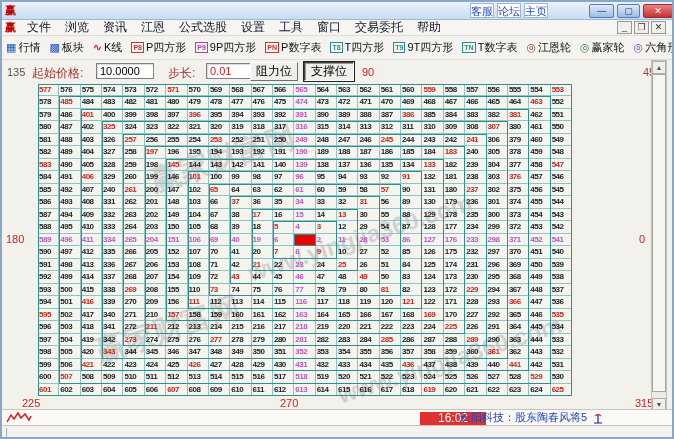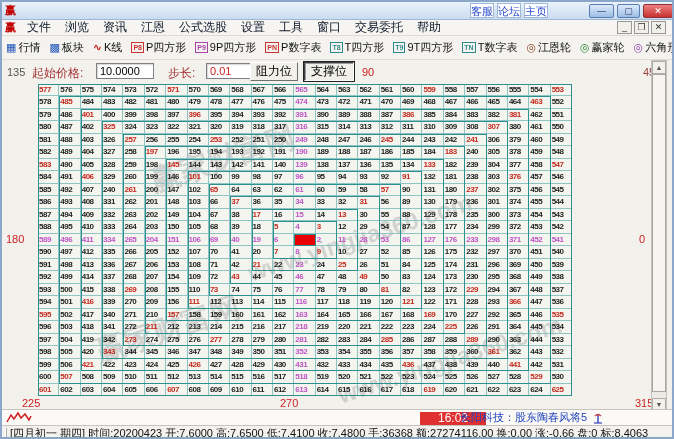--- a/index.html
+++ b/index.html
@@ -836,16 +836,15 @@
     <span class="news">长阳科技：股东陶春风将5</span>
     <svg width="12" height="12" viewBox="0 0 12 12" style="position:absolute;left:590px;top:2px;">
       <line x1="6" y1="3" x2="6" y2="11" stroke="#3344bb" stroke-width="1.4"></line>
       <line x1="2" y1="11" x2="10" y2="11" stroke="#3344bb" stroke-width="1.2"></line>
       <path d="M3 4 Q6 1 9 4" fill="none" stroke="#cc3333" stroke-width="1.2"></path>
     </svg>
   </div>
 
   <div class="statusbar">
     <span class="grip"></span>
-    <span>[四月初一 期四] 时间:20200423 开:7.6000 高:7.6500 低:7.4100 收:7.4800 手:36368 额:27274116.00 换:0.00 涨:-0.66 盘:0 标:8.4063</span>
   </div>
 
 </div>
 
 </body></html>

